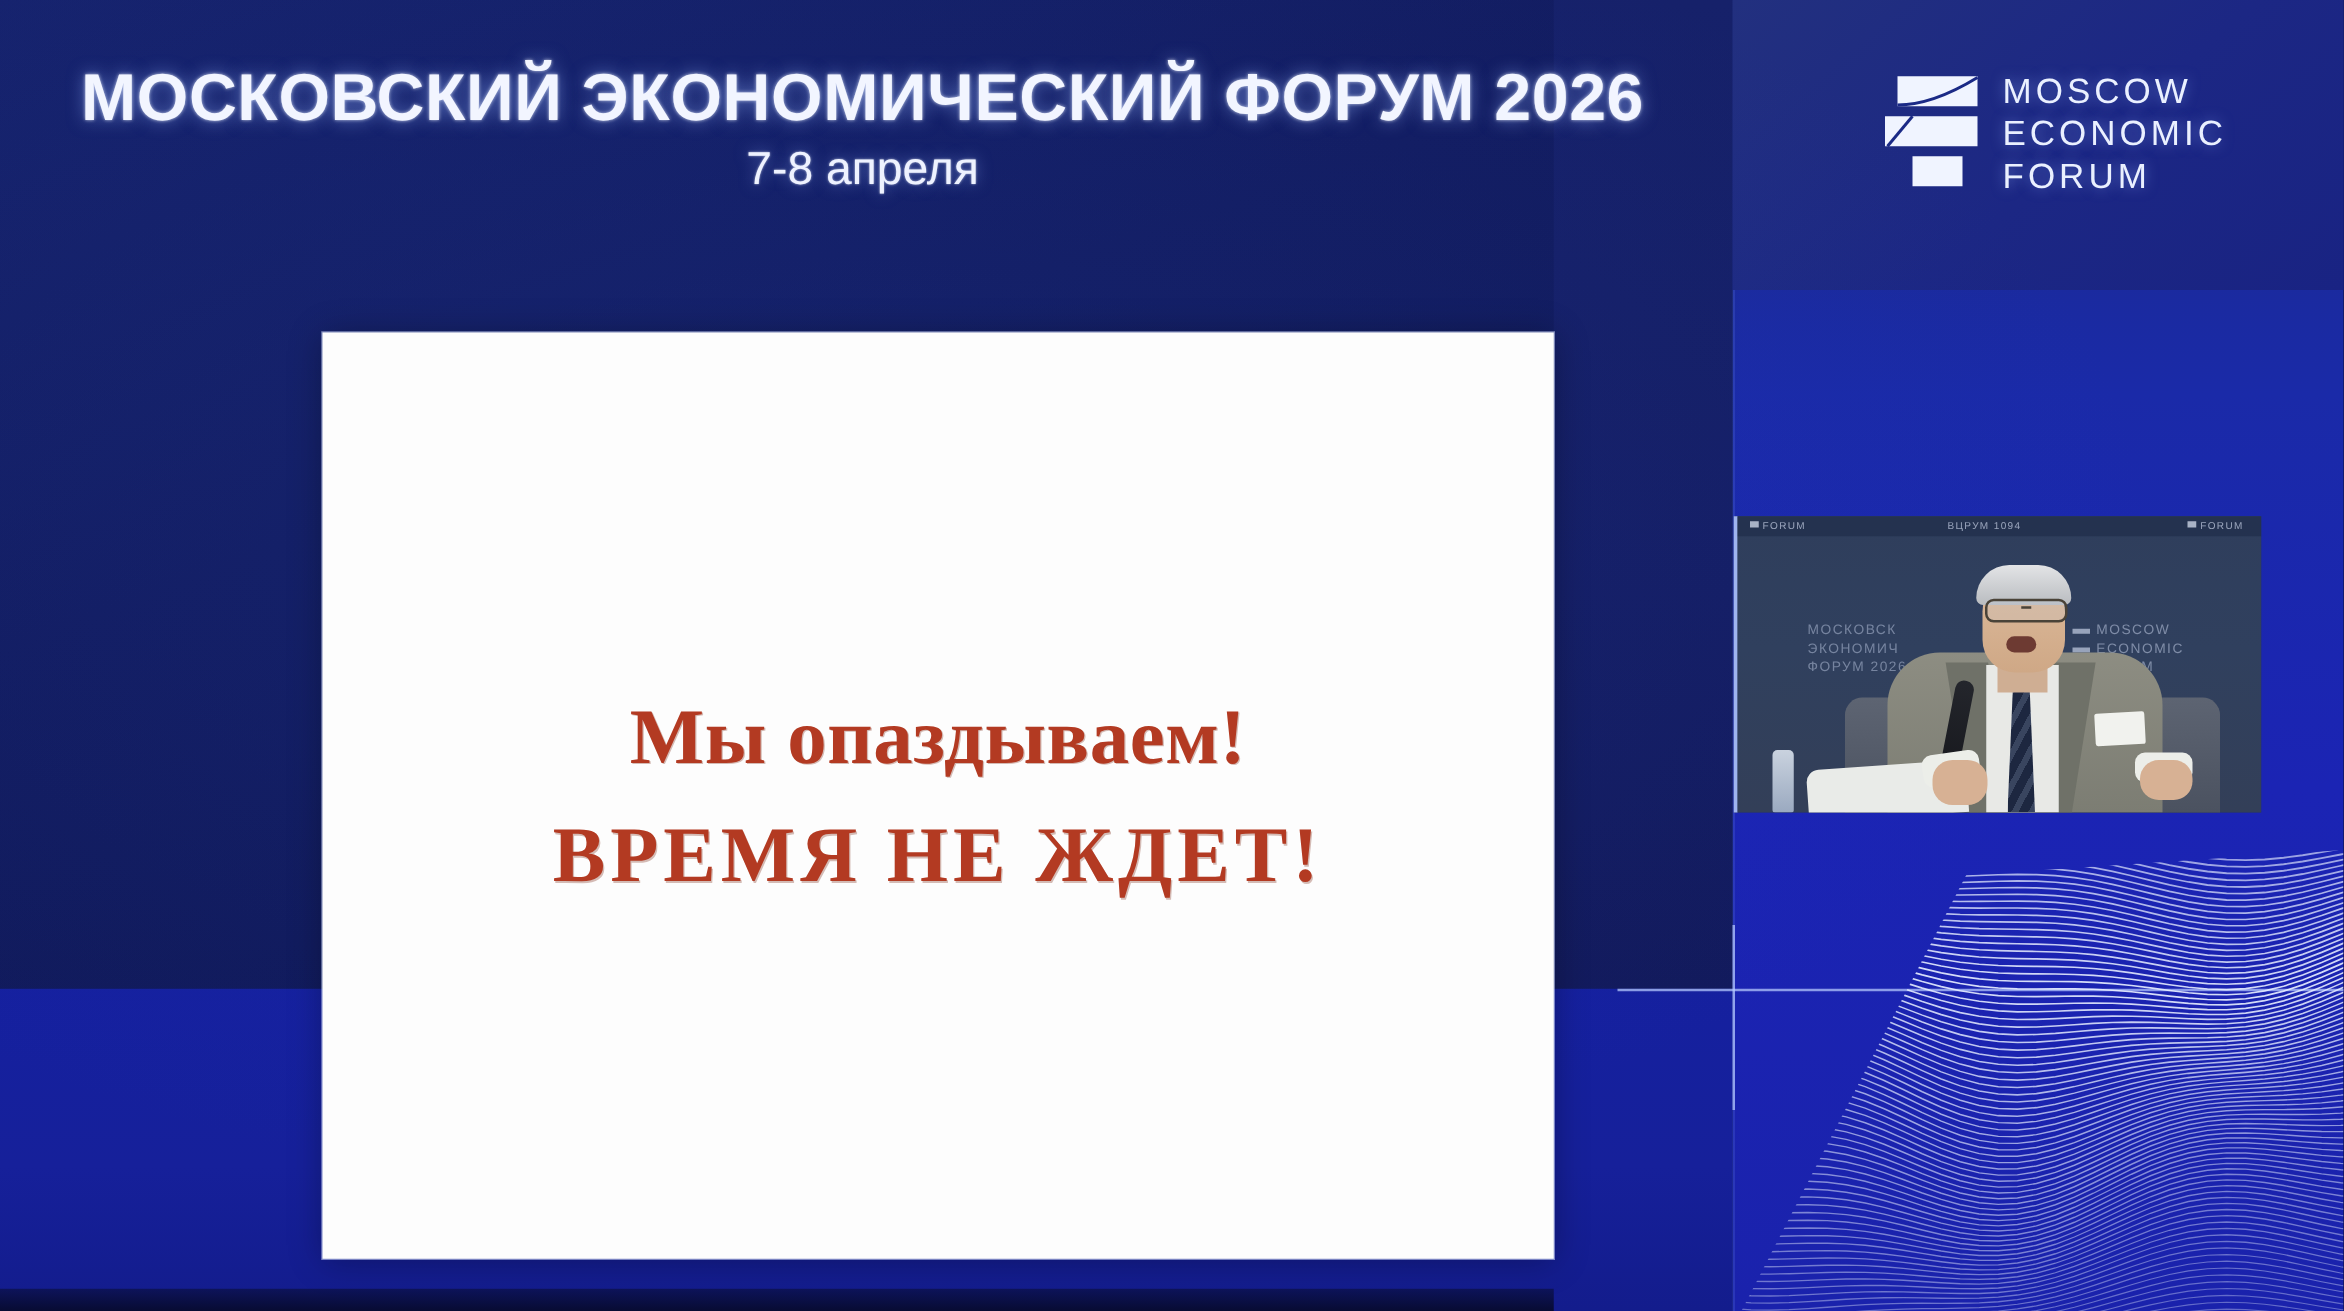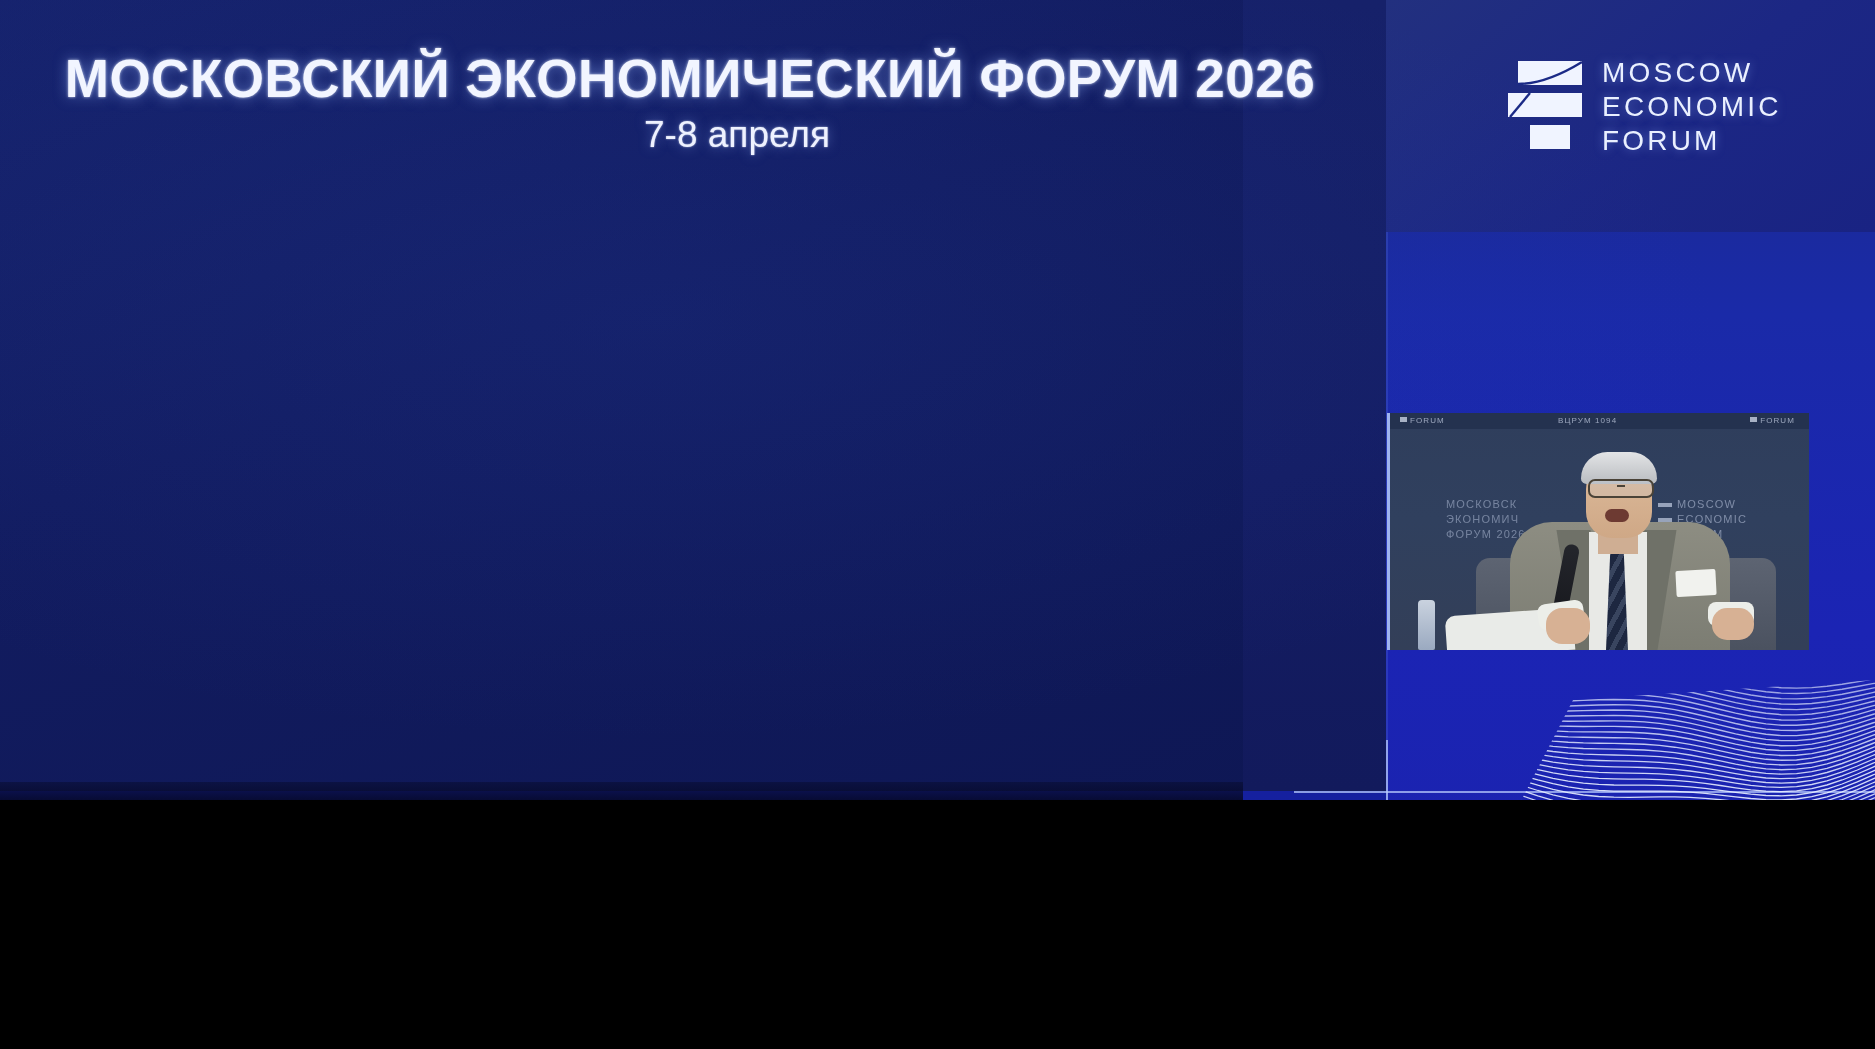--- a/index.html
+++ b/index.html
@@ -4,21 +4,21 @@
 <title>Moscow Economic Forum 2026 — Broadcast</title>
 <style>
   html, body {
     margin: 0;
     padding: 0;
     background: #000;
   }
   #stage {
     position: relative;
     width: 1875px;
-    height: 800px;
+    height: 1049px;
     overflow: hidden;
     font-family: "Liberation Sans", sans-serif;
     background: #0d1656;
     user-select: none;
   }
 
   
   .bg-layer { position: absolute; inset: 0; }
 
   .bg-base {
@@ -87,21 +87,20 @@
   .header-sub {
     position: absolute;
     left: 0; top: 114px;
     width: 1380px;
     text-align: center;
     color: #eef2ff;
     font-size: 37px;
     font-weight: 400;
     text-shadow: 0 0 12px rgba(150,180,255,0.5), 0 0 2px rgba(255,255,255,0.7);
     white-space: nowrap;
-    padding-left: 47px;
   }
 
   
   .logo {
     position: absolute;
     left: 1508px; top: 57px;
     display: flex;
     align-items: flex-start;
     gap: 18px;
   }
@@ -408,20 +407,24 @@
         <rect x="22" y="68" width="40" height="24" fill="#f0f4ff"></rect>
       </svg>
     </div>
     <div class="logo-words">
       <div class="logo-line">MOSCOW</div>
       <div class="logo-line">ECONOMIC</div>
       <div class="logo-line">FORUM</div>
     </div>
   </div>
 
+  <div class="slide">
+    <div class="slide-line slide-line-1">Мы опаздываем!</div>
+    <div class="slide-line slide-line-2">ВРЕМЯ  НЕ  ЖДЕТ!</div>
+  </div>
 
   <div class="video-inset">
     <div class="vi-backdrop"></div>
 
     <div class="vi-brand-ru">
       <div>МОСКОВСК</div>
       <div>ЭКОНОМИЧ</div>
       <div>ФОРУМ 2026</div>
     </div>
     <div class="vi-brand-en">

